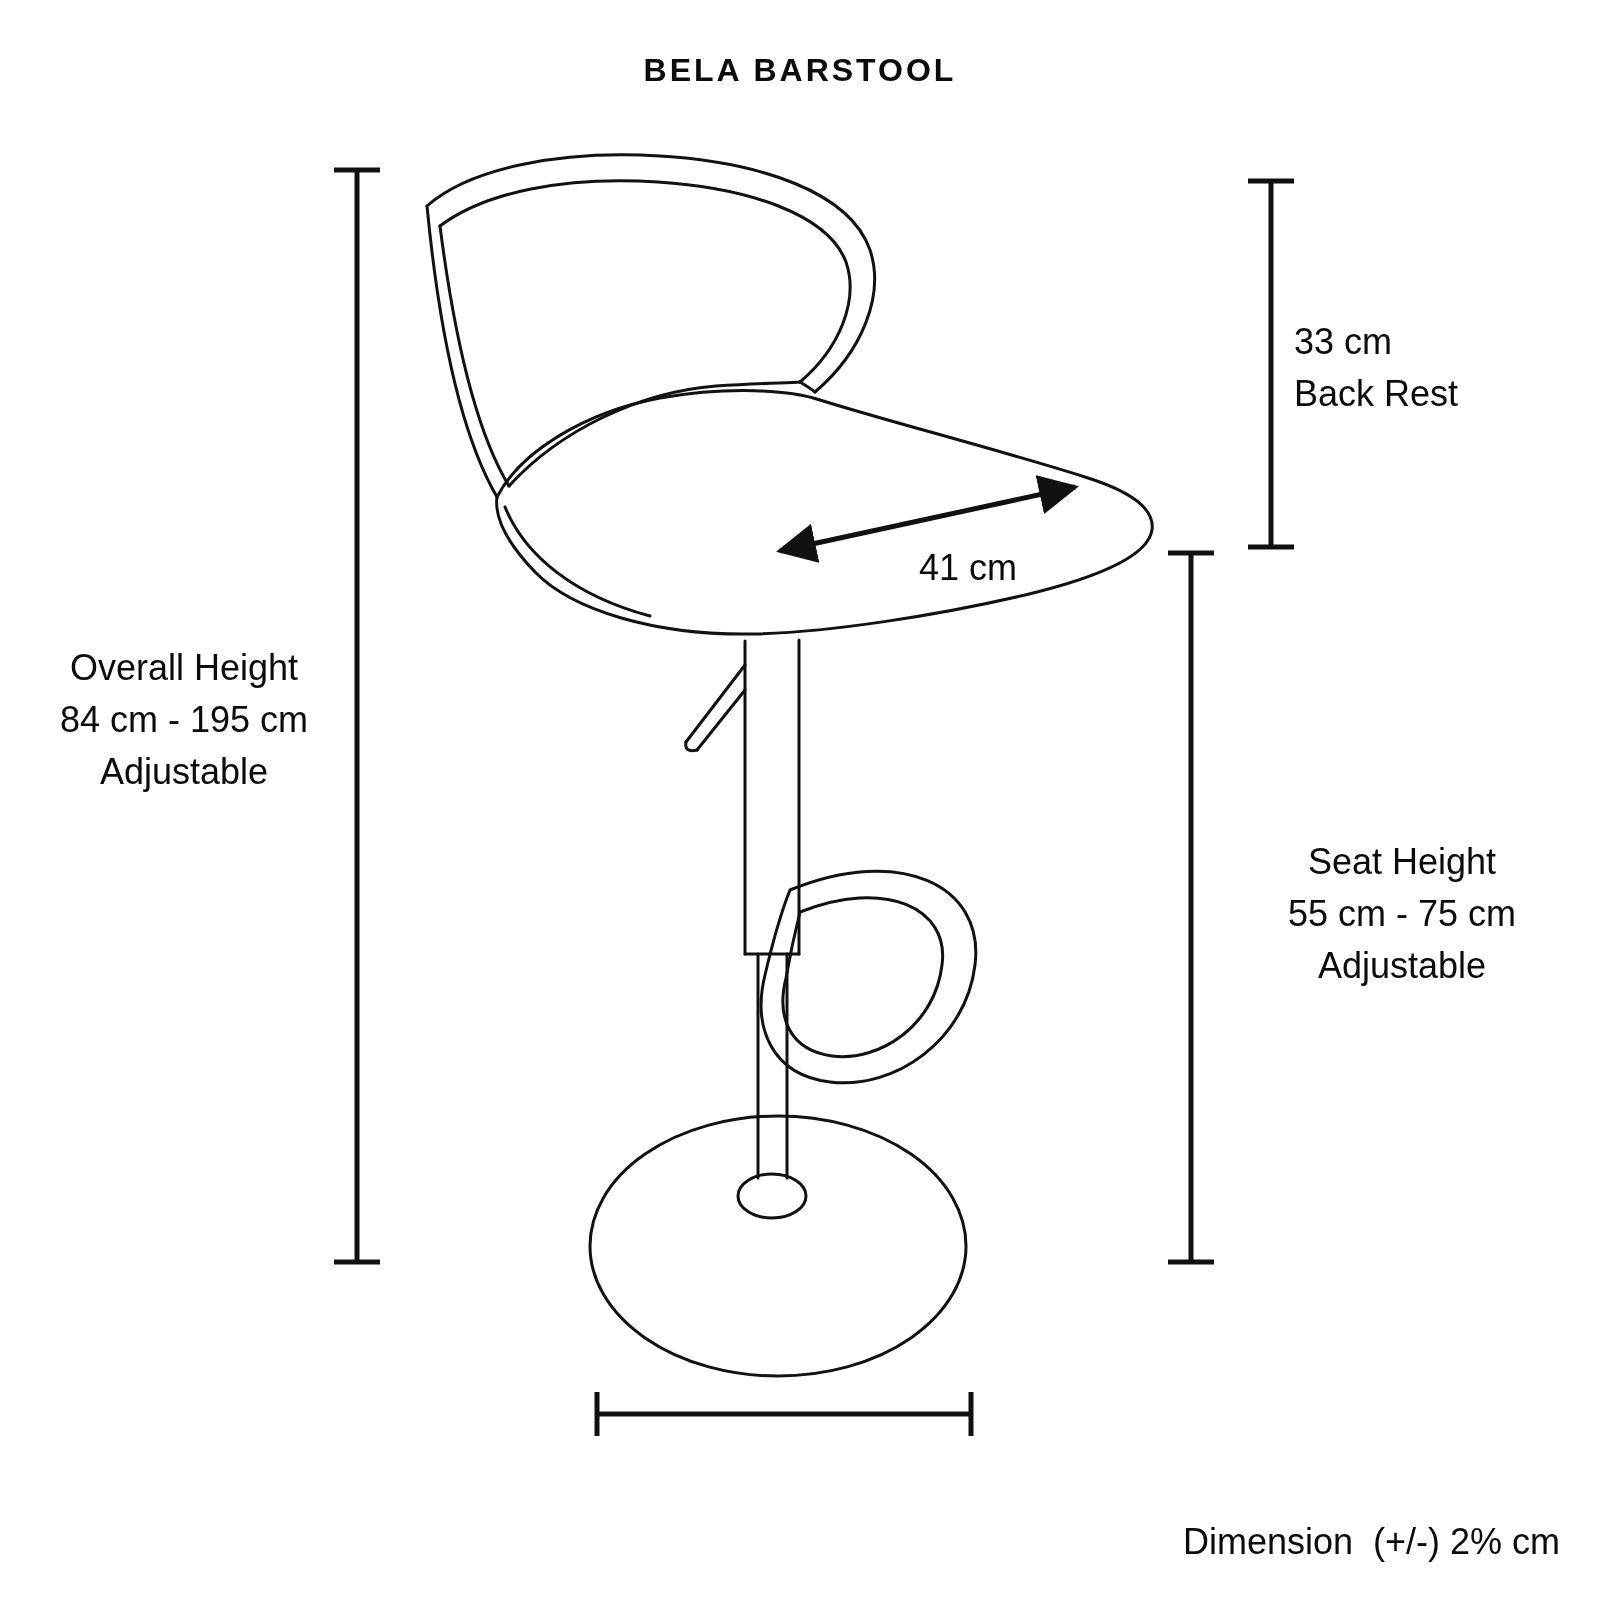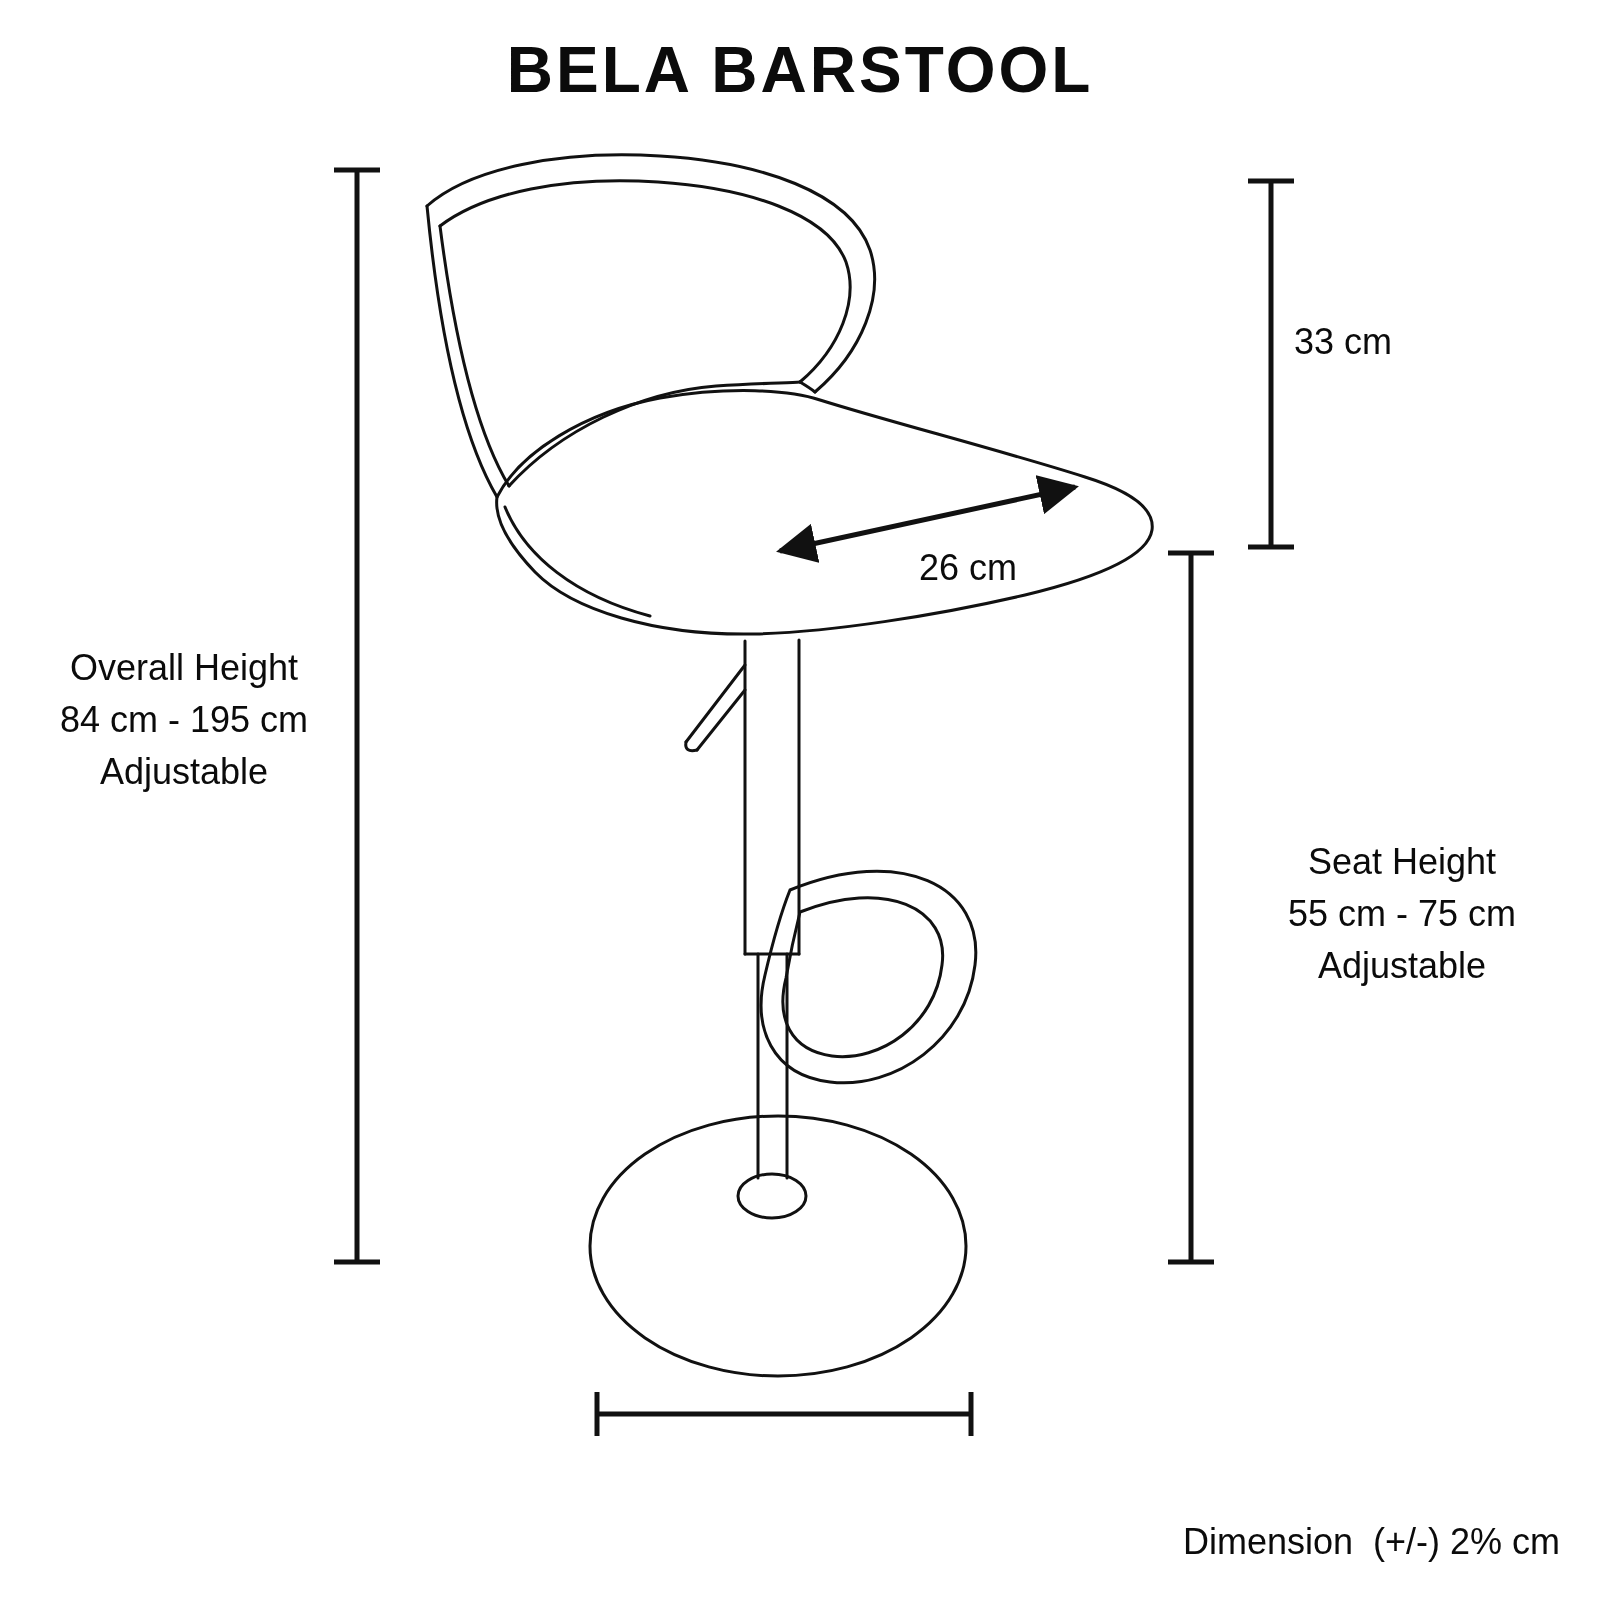--- a/index.html
+++ b/index.html
@@ -25,21 +25,21 @@
     position: absolute;
     font-size: 36px;
     line-height: 52px;
     color: #0b0b0b;
   }
   .title {
     top: 44px;
     left: 0;
     width: 1600px;
     text-align: center;
-    font-size: 64px;
+    font-size: 32px;
     font-weight: 700;
     letter-spacing: 3px;
   }
   .overall-height {
     left: 36px;
     top: 642px;
     width: 296px;
     text-align: center;
   }
   .back-rest {
@@ -171,26 +171,27 @@
   <div class="txt title">BELA BARSTOOL</div>
 
   <div class="txt overall-height">
     <div>Overall Height</div>
     <div>84 cm - 195 cm</div>
     <div>Adjustable</div>
   </div>
 
   <div class="txt back-rest">
     <div>33 cm</div>
+    <div>Back Rest</div>
   </div>
 
   <div class="txt seat-height">
     <div>Seat Height</div>
     <div>55 cm - 75 cm</div>
     <div>Adjustable</div>
   </div>
 
-  <div class="txt seat-depth">26 cm</div>
+  <div class="txt seat-depth">41 cm</div>
 
 
   <div class="txt tolerance">Dimension  (+/-) 2% cm</div>
 
 </div>
 
 </body></html>

